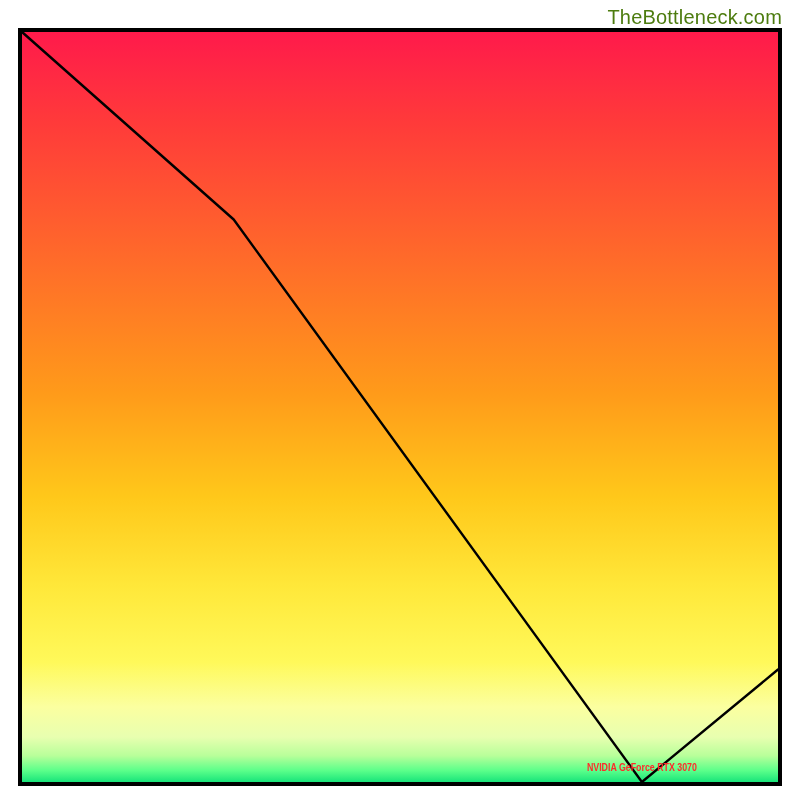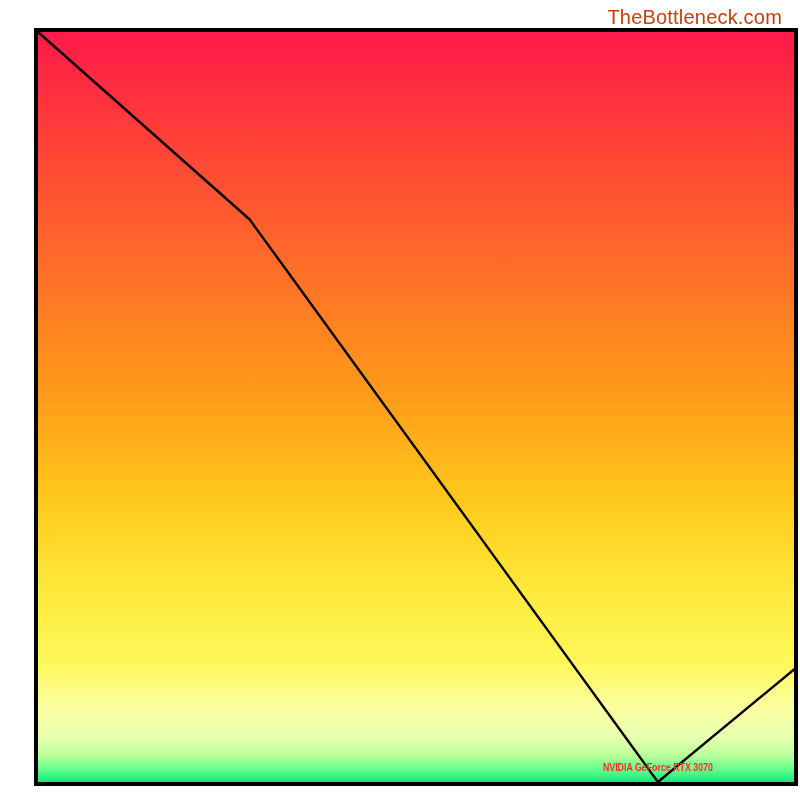--- a/index.html
+++ b/index.html
@@ -9,32 +9,31 @@
     height: 800px;
     background: #ffffff;
     font-family: Arial, Helvetica, sans-serif;
     position: relative;
   }
   .watermark {
     position: absolute;
     top: 6px;
     right: 18px;
     font-size: 20px;
-    color: #c2410c;
+    color: #4d7c0f;
     font-weight: 500;
     letter-spacing: 0.2px;
   }
   .plot-frame {
     position: absolute;
     left: 18px;
     top: 28px;
     width: 764px;
     height: 758px;
     box-sizing: border-box;
-    margin-left: 16px;
   }
   svg { display: block; }
 </style>
 </head>
 <body>
 
 <div class="watermark">TheBottleneck.com</div>
 
 <div class="plot-frame">
   <svg id="chart-svg" width="764" height="758" viewBox="0 0 764 758">

